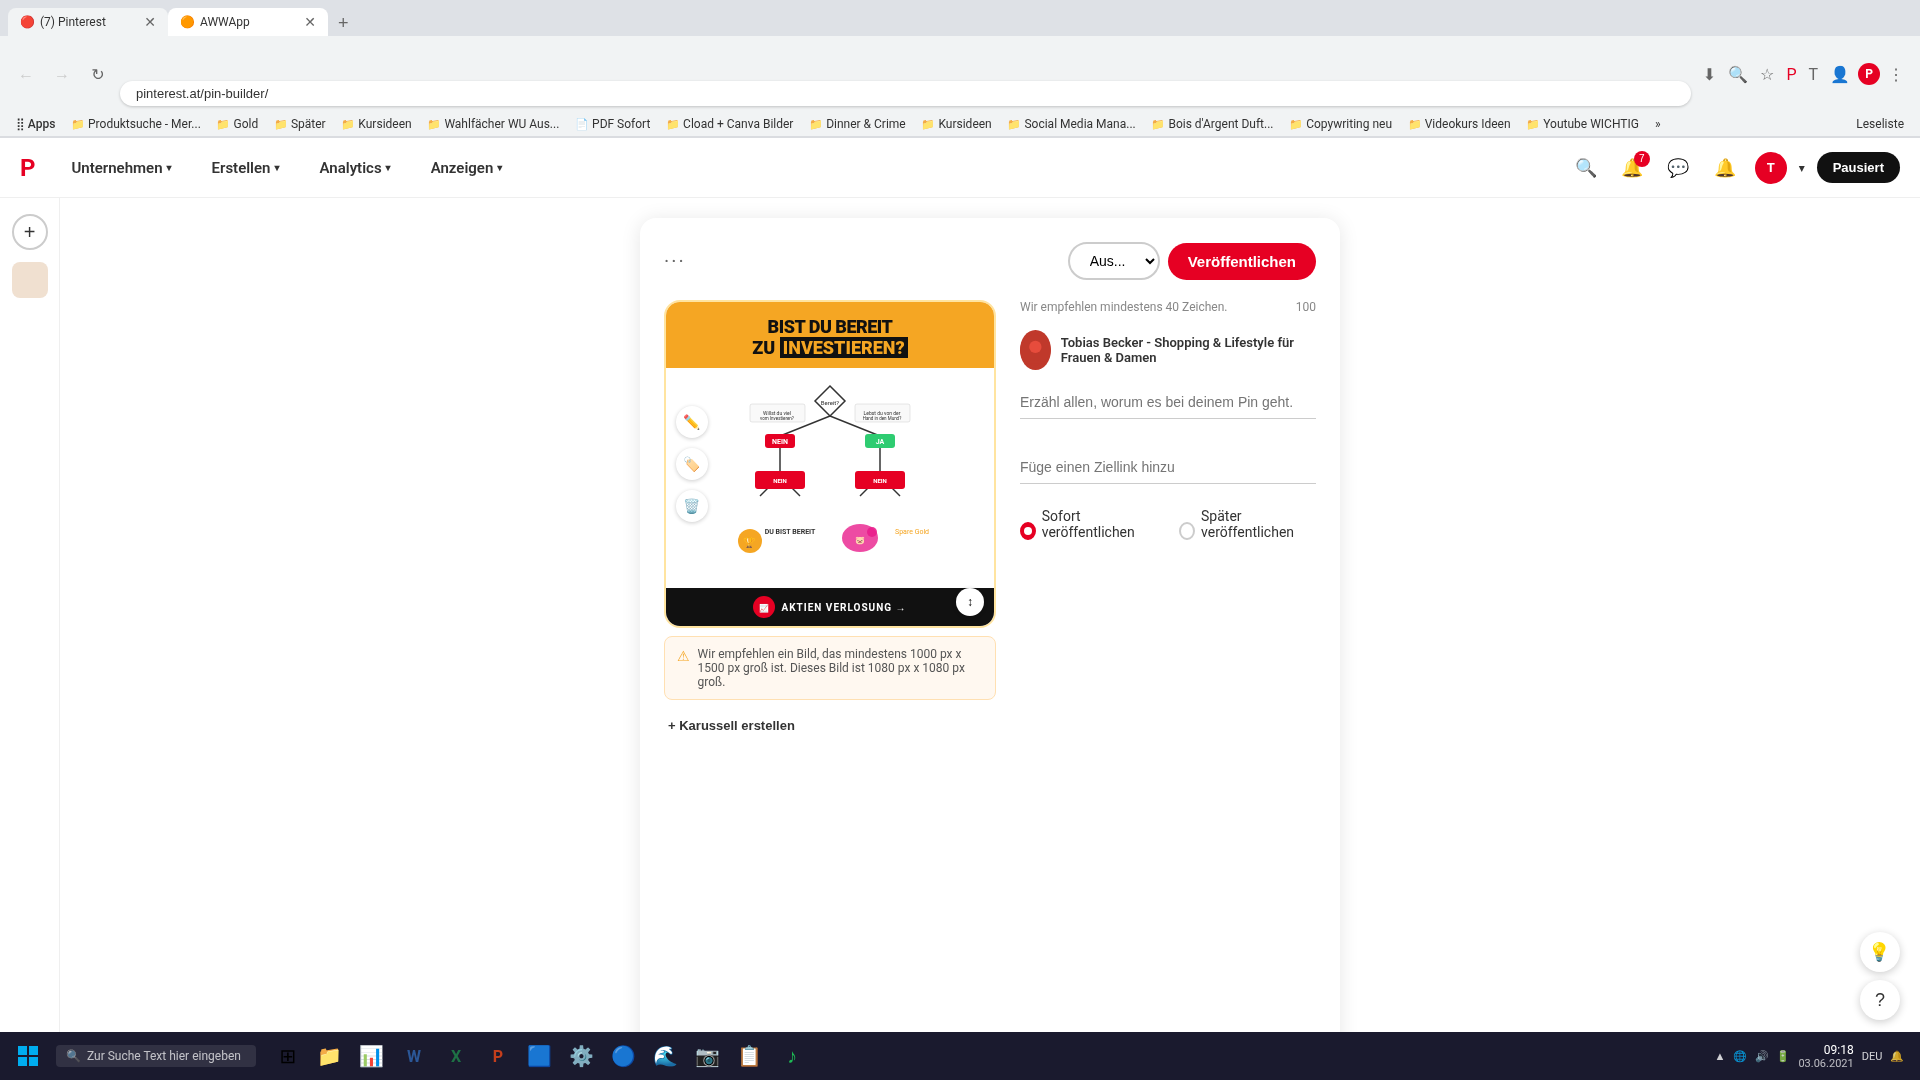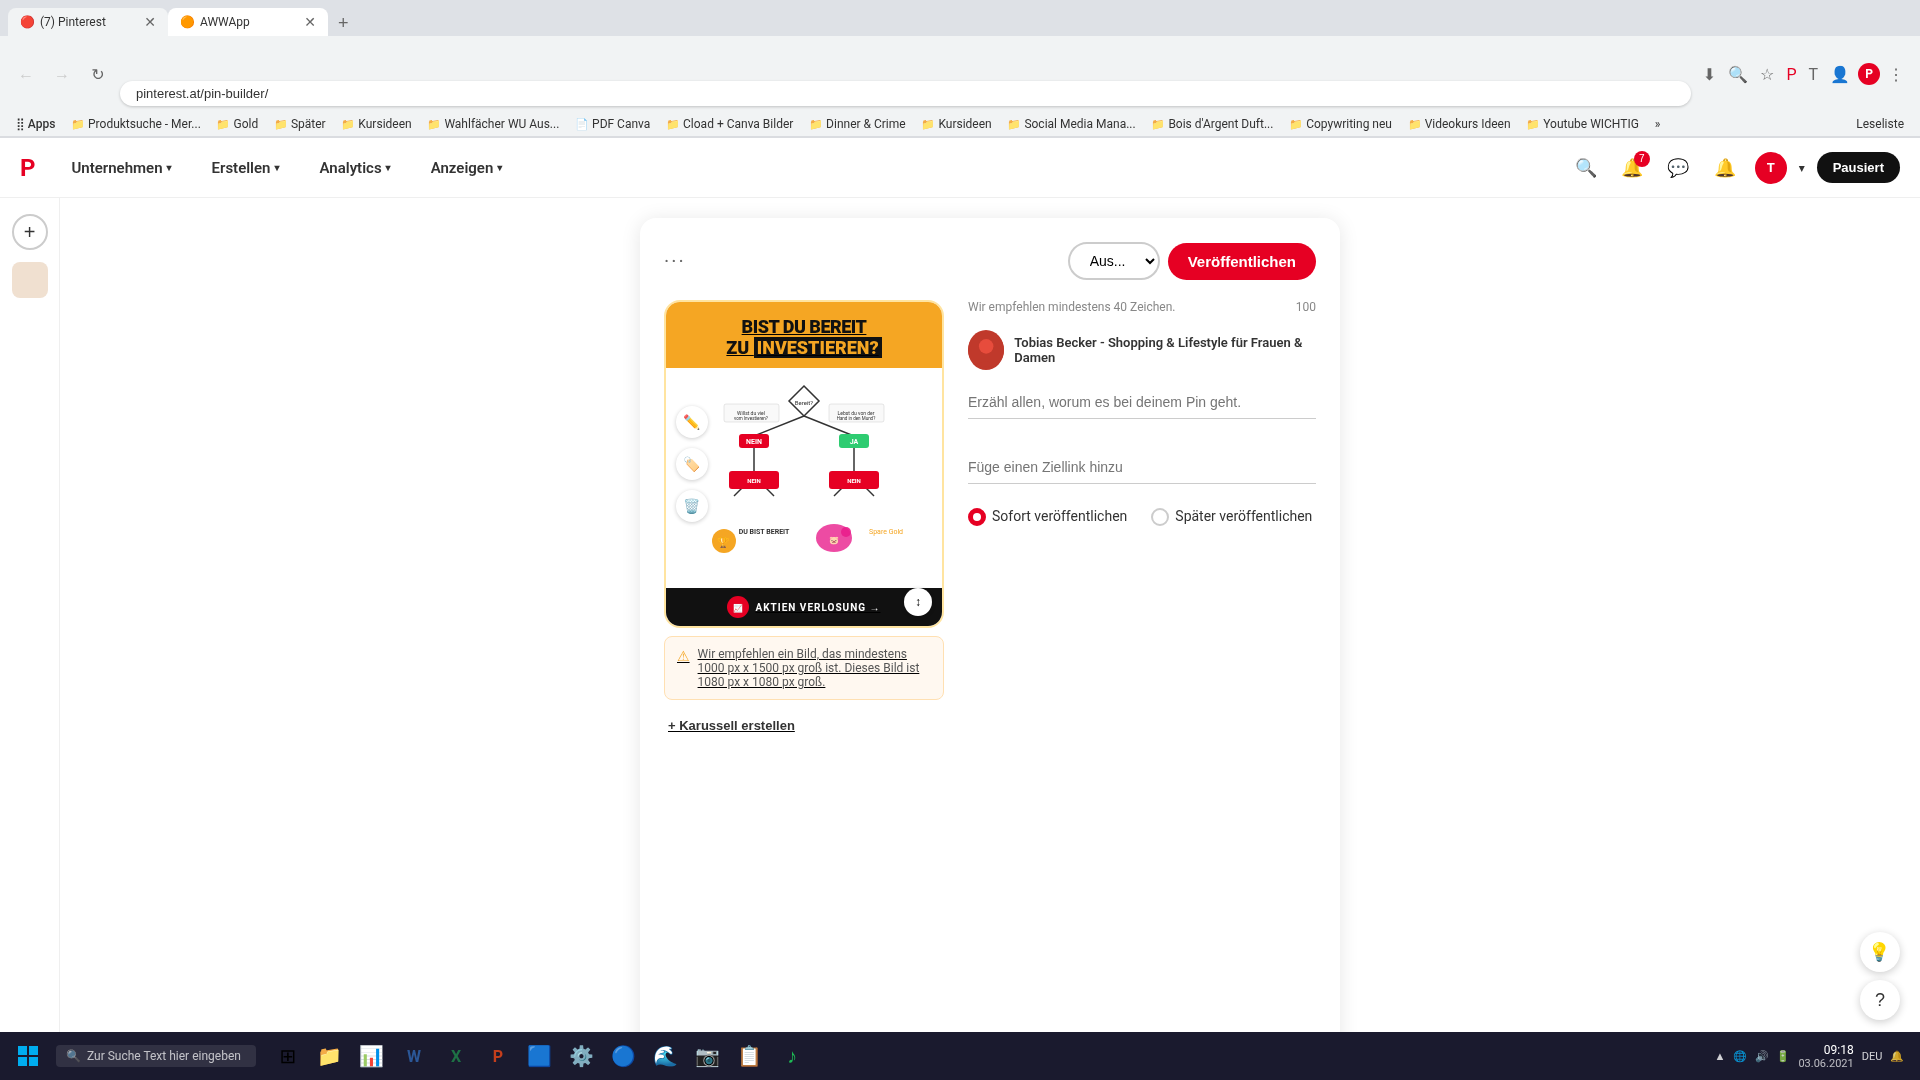--- a/index.html
+++ b/index.html
@@ -58,21 +58,21 @@
 
     .card-top { display: flex; align-items: center; justify-content: space-between; margin-bottom: 20px; }
     .card-dots { font-size: 20px; color: #666; cursor: pointer; letter-spacing: 2px; }
     .card-actions { display: flex; align-items: center; gap: 8px; }
     .aus-select { border: 2px solid #ccc; border-radius: 24px; padding: 8px 16px; font-size: 14px; background: #fff; cursor: pointer; appearance: auto; }
     .veroeffentlichen-btn { background: #e60023; color: #fff; border: none; border-radius: 24px; padding: 10px 20px; font-size: 15px; font-weight: 600; cursor: pointer; }
 
     .card-body { display: flex; gap: 24px; }
 
     
-    .image-section { width: 280px; flex-shrink: 0; text-decoration: underline; }
+    .image-section { width: 332px; flex-shrink: 0; }
     .image-container { position: relative; border: 2px solid #ffe4a0; border-radius: 16px; overflow: hidden; background: #fff; }
     .image-overlay-tools { position: absolute; left: 10px; top: 50%; transform: translateY(-50%); display: flex; flex-direction: column; gap: 10px; }
     .overlay-tool-btn { width: 32px; height: 32px; border-radius: 50%; background: #fff; border: none; display: flex; align-items: center; justify-content: center; font-size: 14px; cursor: pointer; box-shadow: 0 1px 4px rgba(0,0,0,0.2); }
     .image-resize-btn { position: absolute; right: 10px; bottom: 10px; width: 28px; height: 28px; background: #fff; border-radius: 50%; border: none; display: flex; align-items: center; justify-content: center; cursor: pointer; font-size: 12px; box-shadow: 0 1px 4px rgba(0,0,0,0.2); }
 
     .warning-box { margin-top: 8px; background: #fff8f0; border: 1px solid #ffe0b2; border-radius: 8px; padding: 10px 12px; font-size: 12px; color: #555; display: flex; gap: 8px; }
     .warning-icon { color: #f5a623; font-size: 14px; flex-shrink: 0; margin-top: 1px; }
 
     .carousel-btn { margin-top: 12px; background: none; border: none; color: #333; font-size: 13px; font-weight: 600; cursor: pointer; padding: 6px 0; display: flex; align-items: center; gap: 4px; }
 
@@ -85,21 +85,21 @@
     .account-avatar { width: 40px; height: 40px; border-radius: 50%; background: #c0392b; overflow: hidden; display: flex; align-items: center; justify-content: center; }
     .account-name { font-size: 13px; font-weight: 600; color: #333; }
 
     .desc-input { width: 100%; border: none; border-bottom: 1px solid #ccc; font-size: 14px; color: #999; padding: 8px 0; margin-bottom: 16px; outline: none; }
 
     .alt-text-btn { border: 2px solid #ccc; background: #fff; border-radius: 24px; padding: 8px 16px; font-size: 13px; font-weight: 600; cursor: pointer; color: #333; margin-bottom: 16px; }
 
     .link-input { width: 100%; border: none; border-bottom: 1px solid #ccc; font-size: 14px; color: #8b5cf6; padding: 8px 0; margin-bottom: 24px; outline: none; }
 
     .publish-options { display: flex; gap: 24px; }
-    .radio-option { display: flex; align-items: flex-start; gap: 6px; font-size: 14px; color: #333; cursor: pointer; }
+    .radio-option { display: flex; align-items: flex-end; gap: 6px; font-size: 14px; color: #333; cursor: pointer; }
     .radio-circle { width: 18px; height: 18px; border-radius: 50%; border: 2px solid #e60023; display: flex; align-items: center; justify-content: center; }
     .radio-circle.selected { background: #e60023; }
     .radio-circle.selected::after { content: ''; width: 8px; height: 8px; border-radius: 50%; background: #fff; }
     .radio-circle.empty { border-color: #ccc; background: #fff; }
 
     
     .taskbar { height: 48px; background: #1a1a2e; display: flex; align-items: center; padding: 0 8px; gap: 4px; position: fixed; bottom: 0; left: 0; right: 0; }
     .taskbar-start { width: 40px; height: 40px; display: flex; align-items: center; justify-content: center; cursor: pointer; }
     .taskbar-search { display: flex; align-items: center; background: rgba(255,255,255,0.1); border-radius: 4px; padding: 4px 10px; gap: 6px; margin: 0 4px; width: 200px; cursor: pointer; }
     .taskbar-search span { font-size: 12px; color: rgba(255,255,255,0.7); }
@@ -175,21 +175,21 @@
     <span class="bm-item">
       <span class="bm-folder-icon">📁</span>
       <span>Kursideen</span>
     </span>
     <span class="bm-item">
       <span class="bm-folder-icon">📁</span>
       <span>Wahlfächer WU Aus...</span>
     </span>
     <span class="bm-item">
       <span class="bm-folder-icon">📄</span>
-      <span>PDF Canva</span>
+      <span>PDF Sofort</span>
     </span>
     <span class="bm-item">
       <span class="bm-folder-icon">📁</span>
       <span>Cload + Canva Bilder</span>
     </span>
     <span class="bm-item">
       <span class="bm-folder-icon">📁</span>
       <span>Dinner &amp; Crime</span>
     </span>
     <span class="bm-item">

